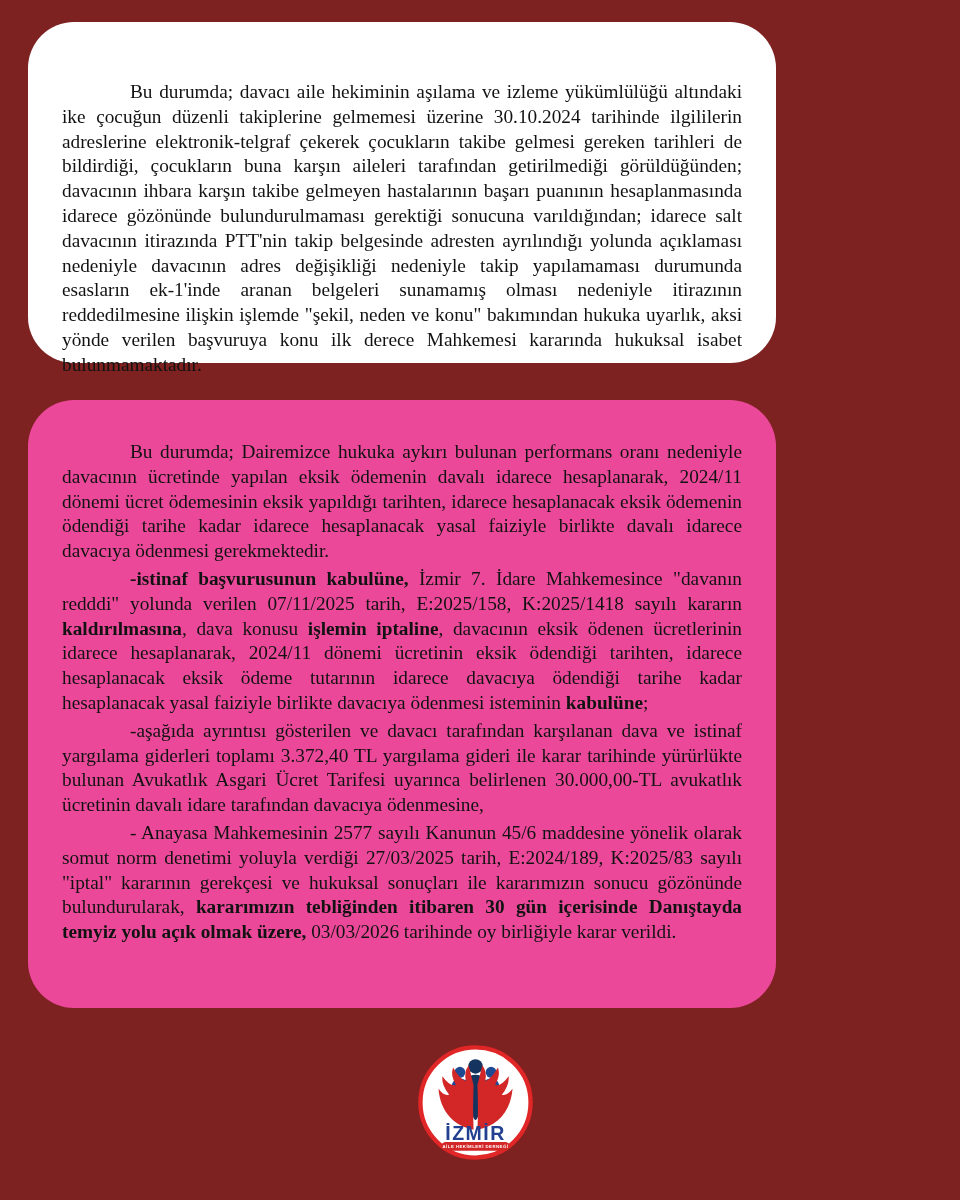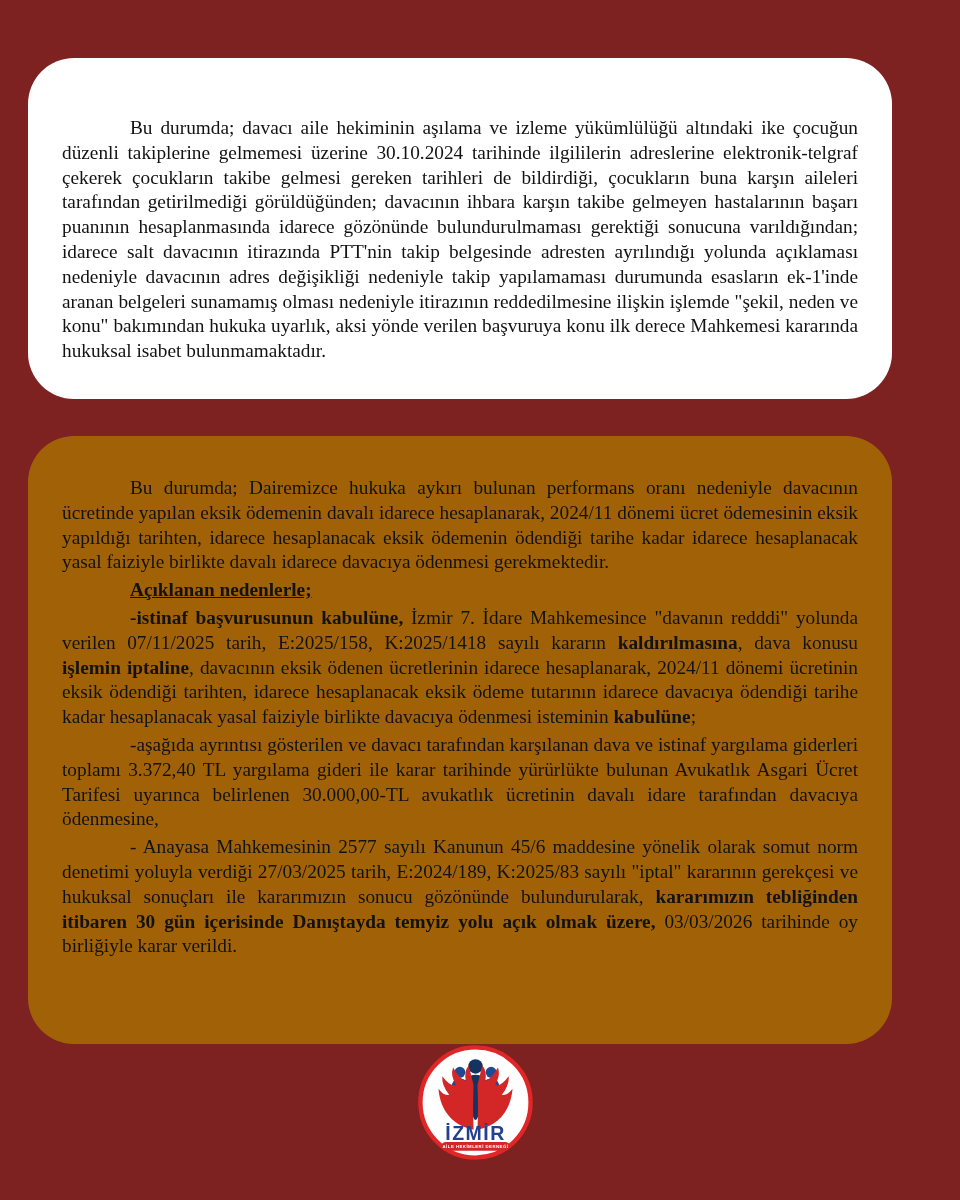--- a/index.html
+++ b/index.html
@@ -6,25 +6,24 @@
   body {
     width: 960px; height: 1200px;
     position: relative;
     background: #7d2121;
     font-family: "Liberation Serif", serif;
     overflow: hidden;
   }
   .card {
     position: absolute;
     left: 28px;
-    width: 864px;
+    width: 748px;
     background: #ffffff;
     border-radius: 46px;
     box-sizing: border-box;
-    margin-top: 36px;
   }
   #card1 { top: 22px;  height: 341px; padding: 58px 34px 30px 34px; }
   #card2 { top: 400px; height: 608px; padding: 40px 34px 30px 34px; }
   .card-text {
     font-size: 19.3px;
     line-height: 24.8px;
     color: #121212;
     text-align: justify;
   }
   .card-text p {
@@ -41,24 +40,23 @@
 </style>
 </head>
 <body style="background: rgb(125, 33, 33);">
 
 <div class="card" id="card1" style="background: rgb(255, 255, 255);">
   <div class="card-text" style="color: rgb(18, 18, 18);">
       <p><span>Bu durumda; davacı aile hekiminin aşılama ve izleme yükümlülüğü altındaki ike çocuğun düzenli takiplerine gelmemesi üzerine 30.10.2024 tarihinde ilgililerin adreslerine elektronik-telgraf çekerek çocukların takibe gelmesi gereken tarihleri de bildirdiği, çocukların buna karşın aileleri tarafından getirilmediği görüldüğünden; davacının ihbara karşın takibe gelmeyen hastalarının başarı puanının hesaplanmasında idarece gözönünde bulundurulmaması gerektiği sonucuna varıldığından; idarece salt davacının itirazında PTT'nin takip belgesinde adresten ayrılındığı yolunda açıklaması nedeniyle davacının adres değişikliği nedeniyle takip yapılamaması durumunda esasların ek-1'inde aranan belgeleri sunamamış olması nedeniyle itirazının reddedilmesine ilişkin işlemde "şekil, neden ve konu"  bakımından hukuka uyarlık, aksi yönde verilen başvuruya konu ilk derece Mahkemesi kararında hukuksal isabet bulunmamaktadır.</span></p>
     </div>
 </div>
 
-<div class="card" id="card2" style="background: #a16207;">
+<div class="card" id="card2" style="background: #ec4899;">
   <div class="card-text" style="color: rgb(18, 18, 18);">
       <p><span>Bu durumda; Dairemizce hukuka aykırı bulunan performans oranı nedeniyle davacının ücretinde yapılan eksik ödemenin davalı idarece hesaplanarak, 2024/11 dönemi ücret ödemesinin eksik yapıldığı tarihten, idarece hesaplanacak eksik ödemenin  ödendiği tarihe kadar idarece hesaplanacak yasal faiziyle birlikte davalı idarece  davacıya ödenmesi gerekmektedir.</span></p>
-      <p><span class="b u">Açıklanan nedenlerle;</span></p>
       <p><span class="b">-istinaf başvurusunun kabulüne,</span><span> İzmir 7. İdare Mahkemesince "davanın redddi" yolunda verilen 07/11/2025 tarih, E:2025/158, K:2025/1418  sayılı kararın </span><span class="b">kaldırılmasına</span><span>, dava konusu </span><span class="b">işlemin iptaline</span><span>, davacının eksik ödenen ücretlerinin idarece hesaplanarak, 2024/11 dönemi ücretinin eksik  ödendiği tarihten,  idarece hesaplanacak eksik ödeme tutarının idarece davacıya ödendiği tarihe kadar hesaplanacak yasal faiziyle birlikte  davacıya ödenmesi isteminin </span><span class="b">kabulüne</span><span>;</span></p>
       <p><span>-aşağıda ayrıntısı gösterilen ve davacı tarafından karşılanan dava ve istinaf   yargılama giderleri toplamı 3.372,40 TL yargılama gideri ile karar tarihinde yürürlükte bulunan Avukatlık Asgari Ücret Tarifesi uyarınca belirlenen 30.000,00-TL avukatlık ücretinin davalı idare tarafından davacıya ödenmesine,</span></p>
       <p><span>- Anayasa Mahkemesinin 2577 sayılı Kanunun 45/6 maddesine yönelik olarak somut norm denetimi yoluyla verdiği 27/03/2025 tarih, E:2024/189, K:2025/83   sayılı "iptal" kararının gerekçesi ve hukuksal sonuçları ile kararımızın sonucu  gözönünde bulundurularak, </span><span class="b">kararımızın tebliğinden itibaren 30 gün içerisinde  Danıştayda temyiz yolu açık olmak üzere,</span><span>  03/03/2026 tarihinde oy birliğiyle karar verildi.</span></p>
     </div>
 </div>
 
 <svg id="logo" viewBox="0 0 120 120">
   <circle cx="60" cy="60" r="56.5" fill="#ffffff" stroke="#e02626" stroke-width="4.5"></circle>
 
   <g>

